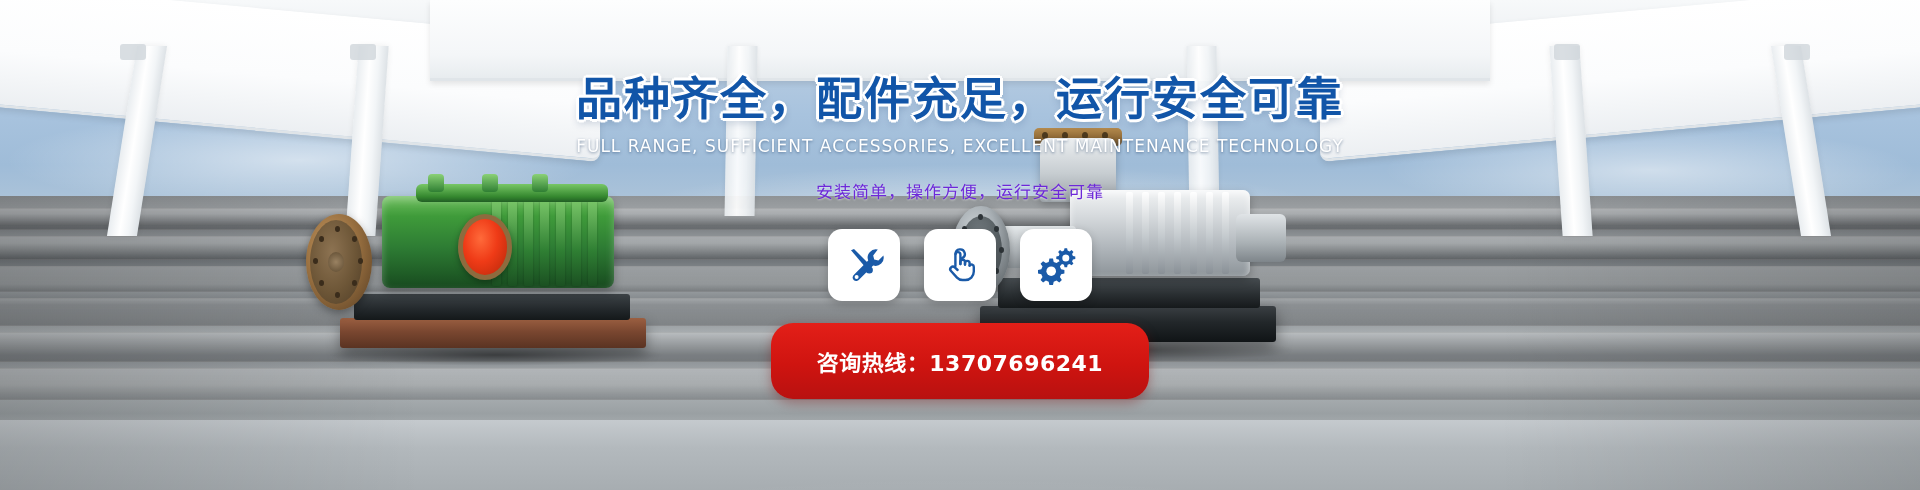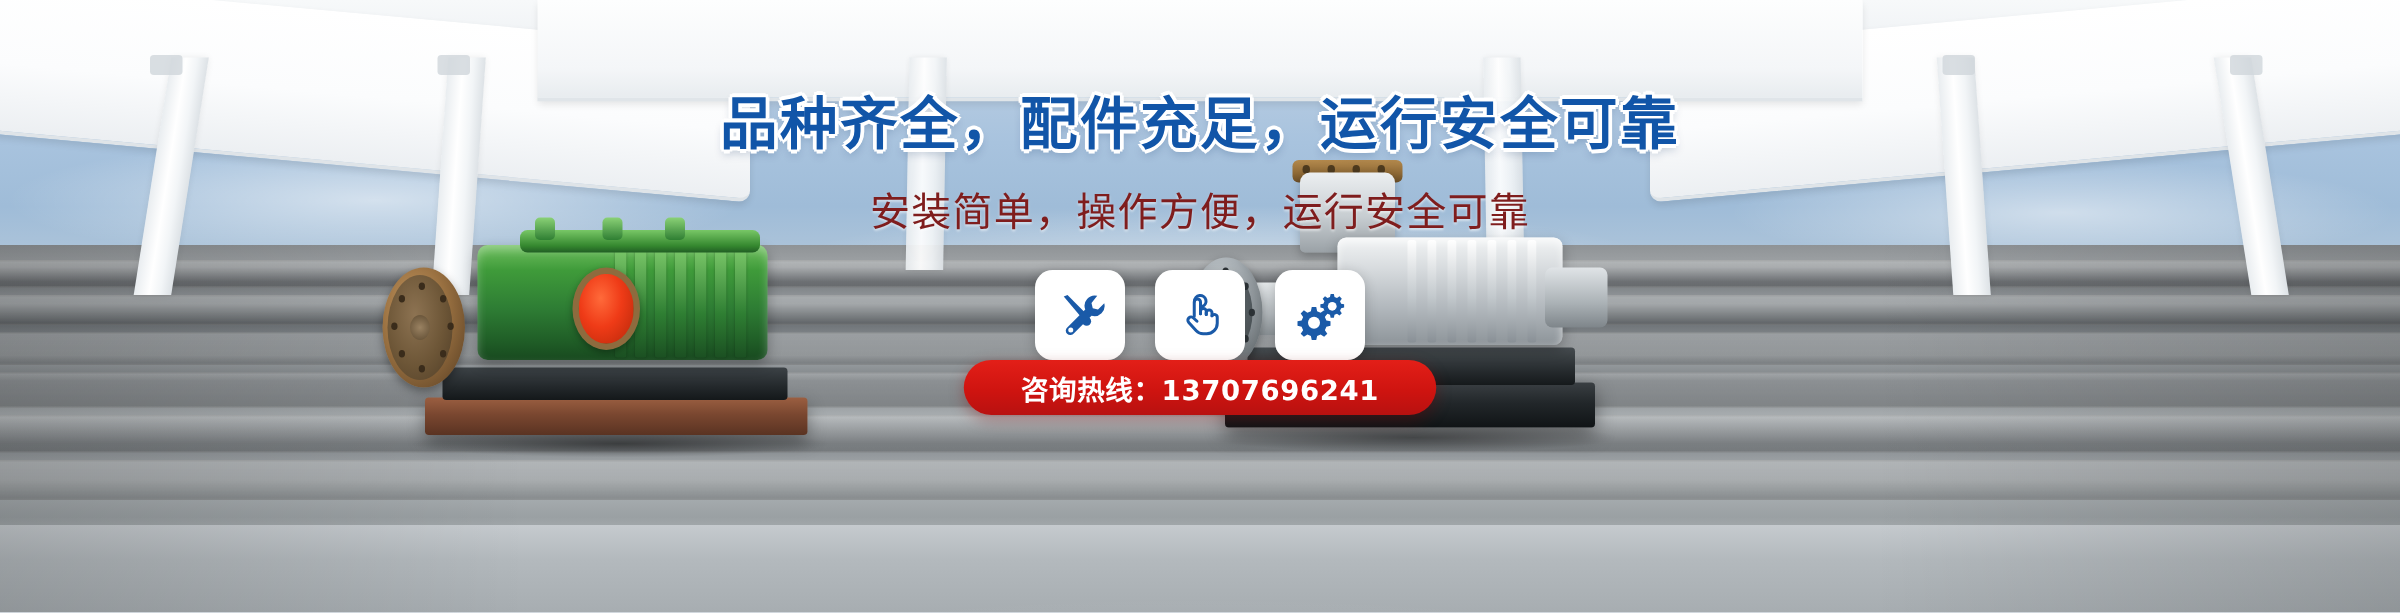--- a/index.html
+++ b/index.html
@@ -249,23 +249,23 @@
   .subline-en{
     margin-top:14px;
     font-size:17px;
     letter-spacing:1.0px;
     color:#ffffff;
     text-shadow:0 1px 3px rgba(30,60,100,.55);
     white-space:nowrap;
   }
   .subline-cn{
     margin-top:22px;
-    font-size:32px;
+    font-size:17px;
     letter-spacing:1px;
-    color:#7f1d1d;
+    color:#6d28d9;
     text-shadow:0 1px 2px rgba(255,255,255,.55);
     white-space:nowrap;
   }
 
   
   .icons{
     margin-top:26px;
     display:flex;
     gap:24px;
   }
@@ -273,23 +273,24 @@
     width:72px;height:72px;
     background:#ffffff;
     border-radius:14px;
     display:flex;align-items:center;justify-content:center;
     box-shadow:0 3px 10px rgba(0,0,0,.20);
   }
   .icon-card svg{display:block;}
 
   
   .cta{
+    margin-top:22px;
     height:44px;
     min-width:318px;
-    padding:0 30px;
+    padding:16px 30px;
     background:linear-gradient(180deg,#e31f18 0%,#cf1410 55%,#b81110 100%);
     border-radius:22px;
     display:flex;align-items:center;justify-content:center;
     box-shadow:0 4px 12px rgba(120,0,0,.35);
   }
   .cta-text{
     color:#ffffff;
     font-size:22px;
     font-weight:bold;
     letter-spacing:.5px;
@@ -391,20 +392,21 @@
       <div class="pr-flange-bolt" style="left:10px;top:62px;"></div>
       <div class="pr-flange-bolt" style="left:5px;top:41px;"></div>
       <div class="pr-flange-bolt" style="left:10px;top:20px;"></div>
     </div>
   </div>
 
   <div class="content">
 
     <div class="headline">品种齐全，配件充足，运行安全可靠</div>
 
+    <div class="subline-en">FULL RANGE, SUFFICIENT ACCESSORIES, EXCELLENT MAINTENANCE TECHNOLOGY</div>
 
     <div class="subline-cn">安装简单，操作方便，运行安全可靠</div>
 
     <div class="icons">
 
       <div class="icon-card">
         <span>
           <svg width="40" height="40" viewBox="0 0 40 40" aria-hidden="true">
             <g fill="#1a5aa8">
 

